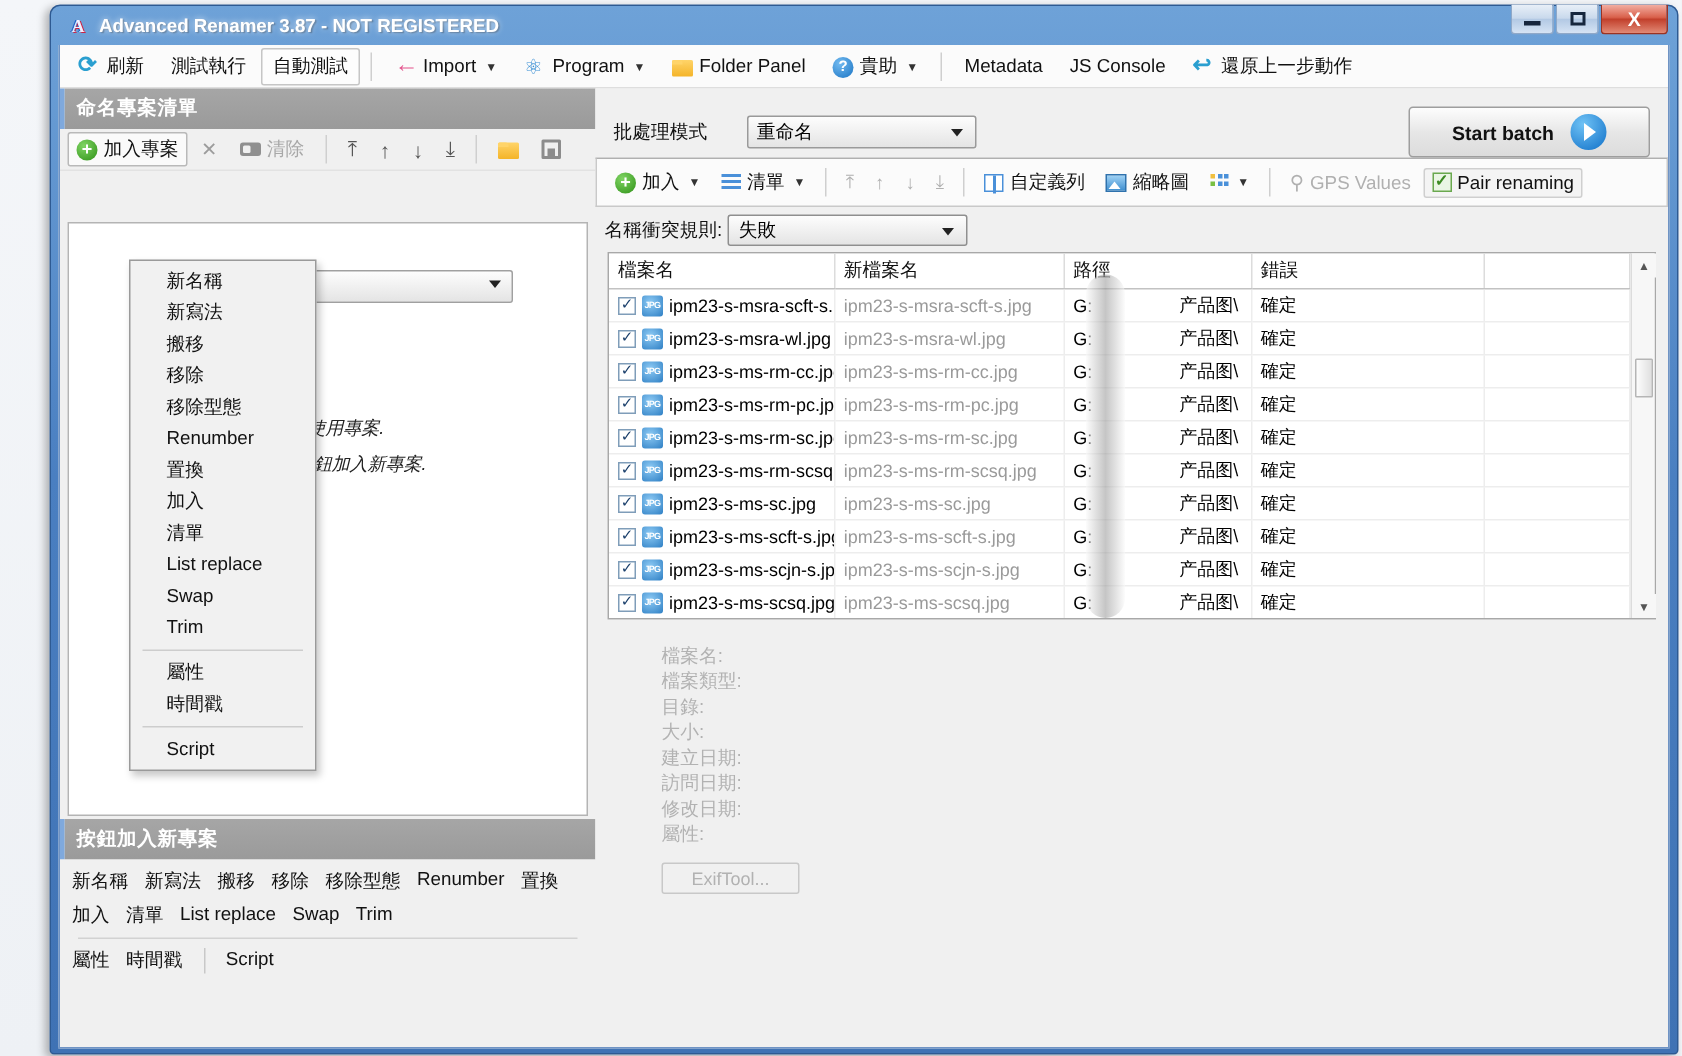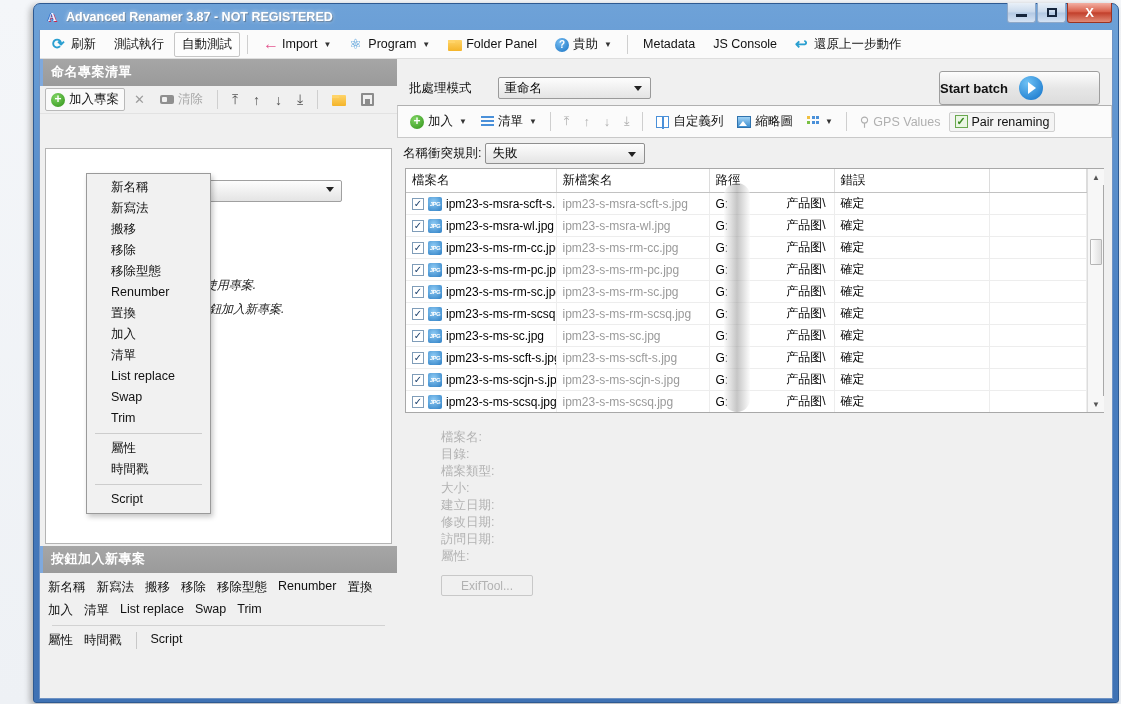--- a/index.html
+++ b/index.html
@@ -196,21 +196,21 @@
   }
   #mode-combo .cb-arrow {
     position: absolute; right: 8px; top: 8px;
     border-left: 4px solid transparent; border-right: 4px solid transparent;
     border-top: 5px solid #222;
   }
   #startbatch {
     margin-left: auto; width: 161px; height: 34px;
     background: linear-gradient(180deg,#fdfdfd 0%,#e6e6e6 52%,#dcdcdc 100%);
     border: 1px solid #9e9e9e; border-radius: 3px;
-    display: flex; align-items: center; gap: 11px;
+    display: flex; align-items: center; justify-content: center; gap: 11px;
     font-weight: bold; font-size: 13px; color: #111;
   }
   .play {
     width: 24px; height: 24px; border-radius: 50%;
     background: radial-gradient(circle at 35% 28%,#6fc2f5,#1070c8);
     position: relative;
   }
   .play::after {
     content: ""; position: absolute; left: 9px; top: 6px;
     border-left: 8px solid #fff; border-top: 6px solid transparent;
@@ -779,26 +779,26 @@
             <div id="vscroll">
               <div class="sb-arrow up">▲</div>
               <div id="vthumb"></div>
               <div class="sb-arrow down">▼</div>
             </div>
             <div id="overlay-sb"></div>
           </div>
 
           <div id="info">
             <div class="info-line">檔案名:</div>
+            <div class="info-line">檔案類型:</div>
             <div class="info-line">目錄:</div>
-            <div class="info-line">檔案類型:</div>
             <div class="info-line">大小:</div>
             <div class="info-line">建立日期:</div>
+            <div class="info-line">訪問日期:</div>
             <div class="info-line">修改日期:</div>
-            <div class="info-line">訪問日期:</div>
             <div class="info-line">屬性:</div>
             <div id="exifbtn">ExifTool...</div>
           </div>
         </div>
       </div>
 
 
     </div>
   </div>
 </div>

